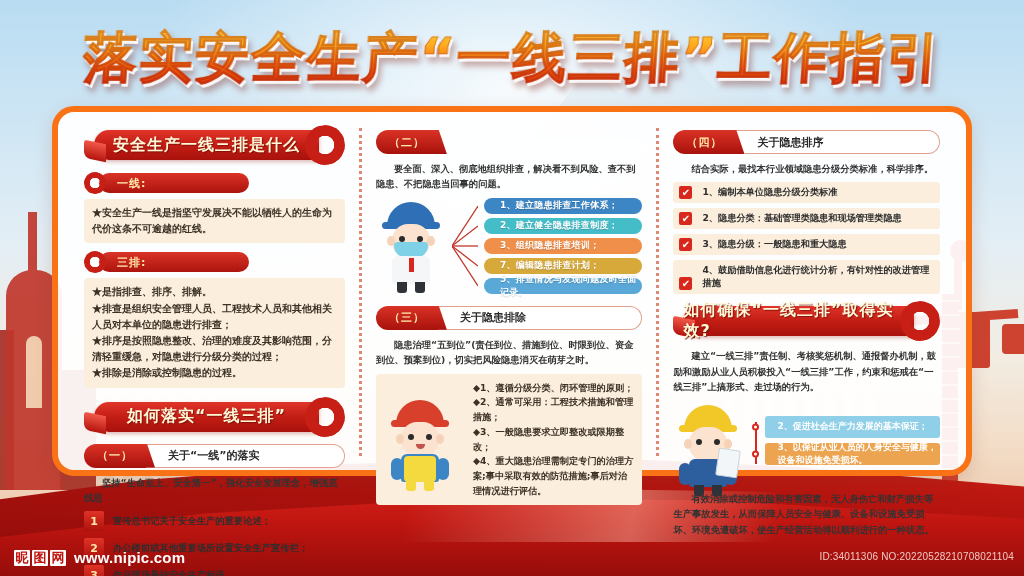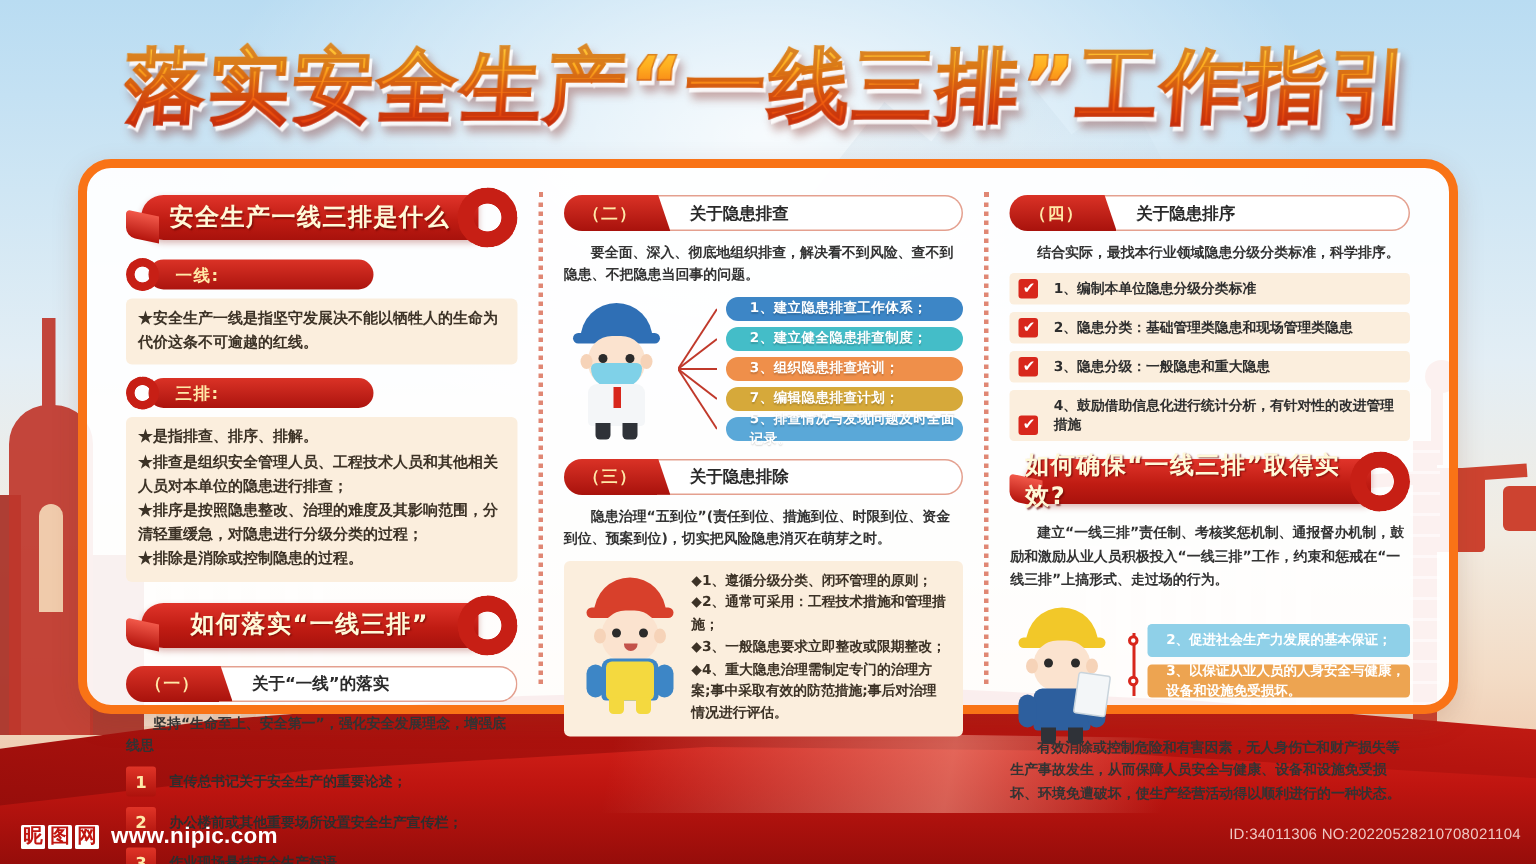--- a/index.html
+++ b/index.html
@@ -204,22 +204,23 @@
   .bars { flex: 1; display: flex; flex-direction: column; gap: 4px; }
   .bar {
     height: 16px; border-radius: 8px; color: #fff; font-size: 9px; font-weight: 800;
     display: flex; align-items: center; padding-left: 16px; letter-spacing: .3px;
     font-family: "DejaVu Sans", sans-serif;
     text-shadow: 0 1px 1px rgba(0,0,0,.18);
   }
 
   
   .card-cream {
-    background: #fbeedd; border-radius: 4px; padding: 7px 9px; display: flex; gap: 6px;
+    background: #fbeedd; border-radius: 4px; padding: 7px 9px; display: flex; gap: 18px;
     margin-top: 4px;
+    align-items: center;
   }
   .dia-list { font-size: 9.2px; line-height: 1.6; color: #3c3226; font-weight: 700;
               font-family: "DejaVu Sans", sans-serif; }
 
   
   .chk-row {
     display: flex; align-items: flex-end; background: #fbeedd; border-radius: 3px;
     padding: 4px 6px; margin-bottom: 5px;
   }
   .chk {
@@ -367,21 +368,20 @@
       <div class="numtext">作业现场悬挂安全生产标语。</div>
     </div>
   </div>
 
   <div class="divider"></div>
 
   <div class="col col-2">
 
     <div class="sec">
       <div class="sec-num">（二）</div>
-      <div class="sec-body">关于隐患排查</div>
     </div>
     <div class="para">要全面、深入、彻底地组织排查，解决看不到风险、查不到隐患、不把隐患当回事的问题。</div>
 
     <div class="flow">
       <div class="worker">
         <div class="w-helmet" style="background:#2f6fb5"></div>
         <div class="w-brim" style="background:#2f6fb5"></div>
         <div class="w-face"></div>
         <div class="w-ear-l"></div>
         <div class="w-ear-r"></div>

